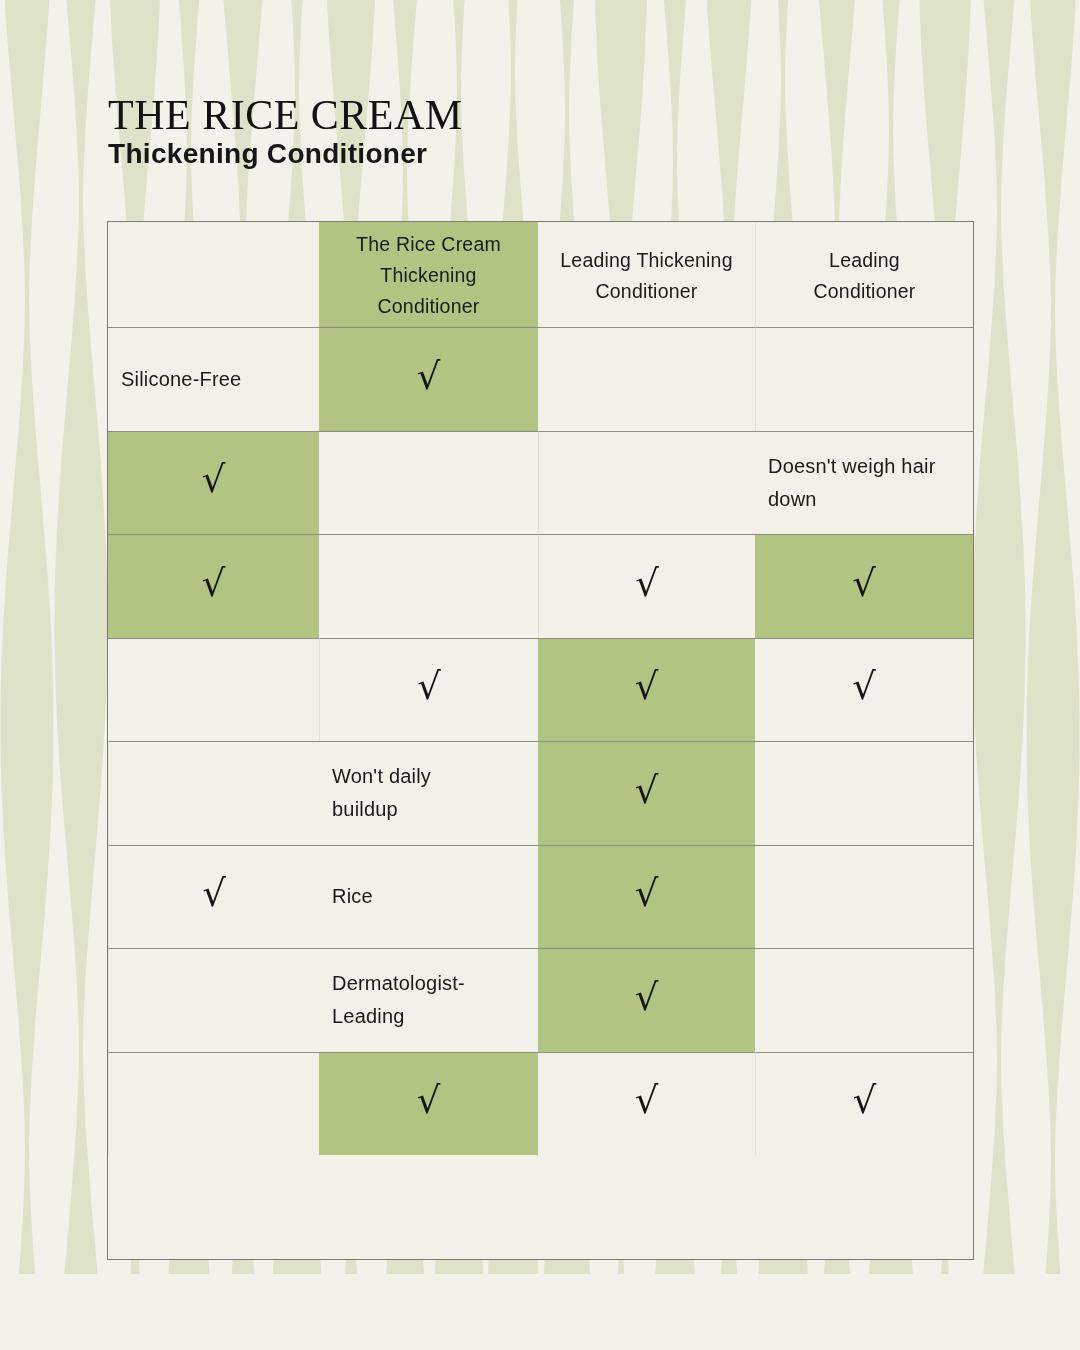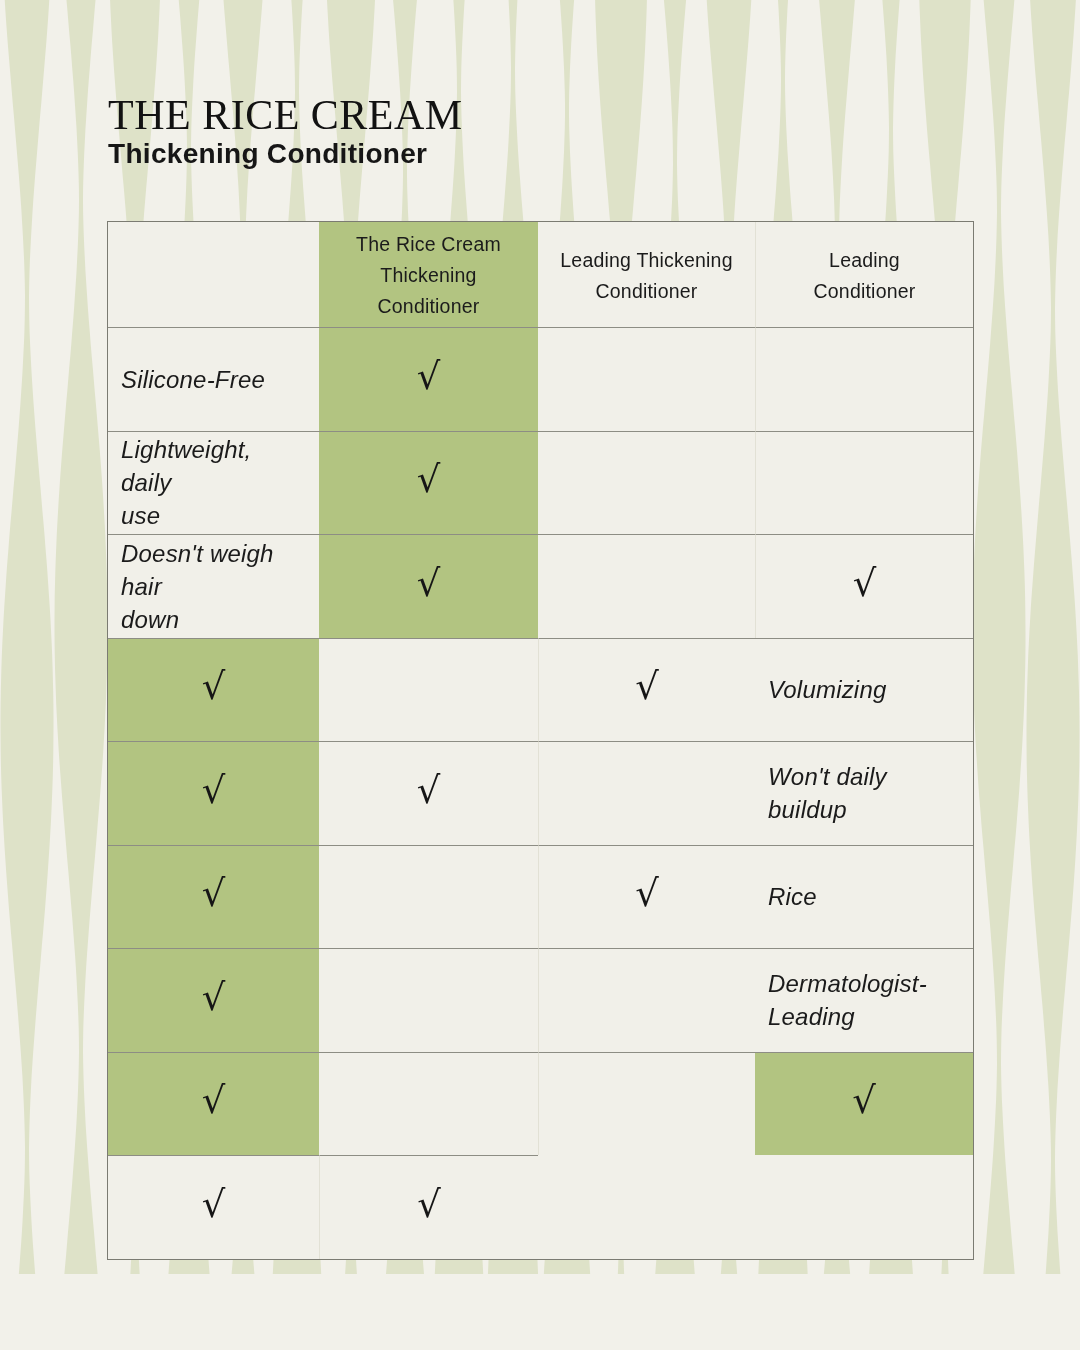--- a/index.html
+++ b/index.html
@@ -58,25 +58,24 @@
     font-size:19.5px;
     line-height:31px;
     letter-spacing:0.2px;
     white-space:pre-line;
     padding-top:2px;
   }
   .label-cell{
     justify-content:flex-start;
     padding-left:13px;
     padding-right:37px;
-    font-size:24px;
+    font-size:20px;
     line-height:33px;
     letter-spacing:0.2px;
     white-space:pre-line;
-    font-style:italic;
   }
   .check-cell{justify-content:center;}
   .check{
     font-family:"DejaVu Sans", sans-serif;
     font-size:37px;
     line-height:1;
     color:#161616;
     transform:translateY(-3px);
   }
 </style>
@@ -121,22 +120,20 @@
     <div class="cell hcell">Leading Thickening
 Conditioner</div>
     <div class="cell hcell vline">Leading
 Conditioner</div>
   <div class="cell label-cell body-cell">Silicone-Free</div>
       <div class="cell check-cell body-cell hl">
         <span class="check">√</span>
       </div>
       <div class="cell check-cell body-cell"></div>
       <div class="cell check-cell body-cell vline"></div>
-      <div class="cell label-cell body-cell">Lightweight, daily
-use</div>
       <div class="cell check-cell body-cell hl">
         <span class="check">√</span>
       </div>
       <div class="cell check-cell body-cell"></div>
       <div class="cell check-cell body-cell vline"></div>
       <div class="cell label-cell body-cell">Doesn't weigh hair
 down</div>
       <div class="cell check-cell body-cell hl">
         <span class="check">√</span>
       </div>
@@ -144,21 +141,20 @@
       <div class="cell check-cell body-cell vline">
         <span class="check">√</span>
       </div>
       <div class="cell check-cell body-cell hl">
         <span class="check">√</span>
       </div>
       <div class="cell check-cell body-cell"></div>
       <div class="cell check-cell body-cell vline">
         <span class="check">√</span>
       </div>
-      <div class="cell label-cell body-cell">Volumizing</div>
       <div class="cell check-cell body-cell hl">
         <span class="check">√</span>
       </div>
       <div class="cell check-cell body-cell">
         <span class="check">√</span>
       </div>
       <div class="cell check-cell body-cell vline"></div>
       <div class="cell label-cell body-cell">Won't daily buildup</div>
       <div class="cell check-cell body-cell hl">
         <span class="check">√</span>

